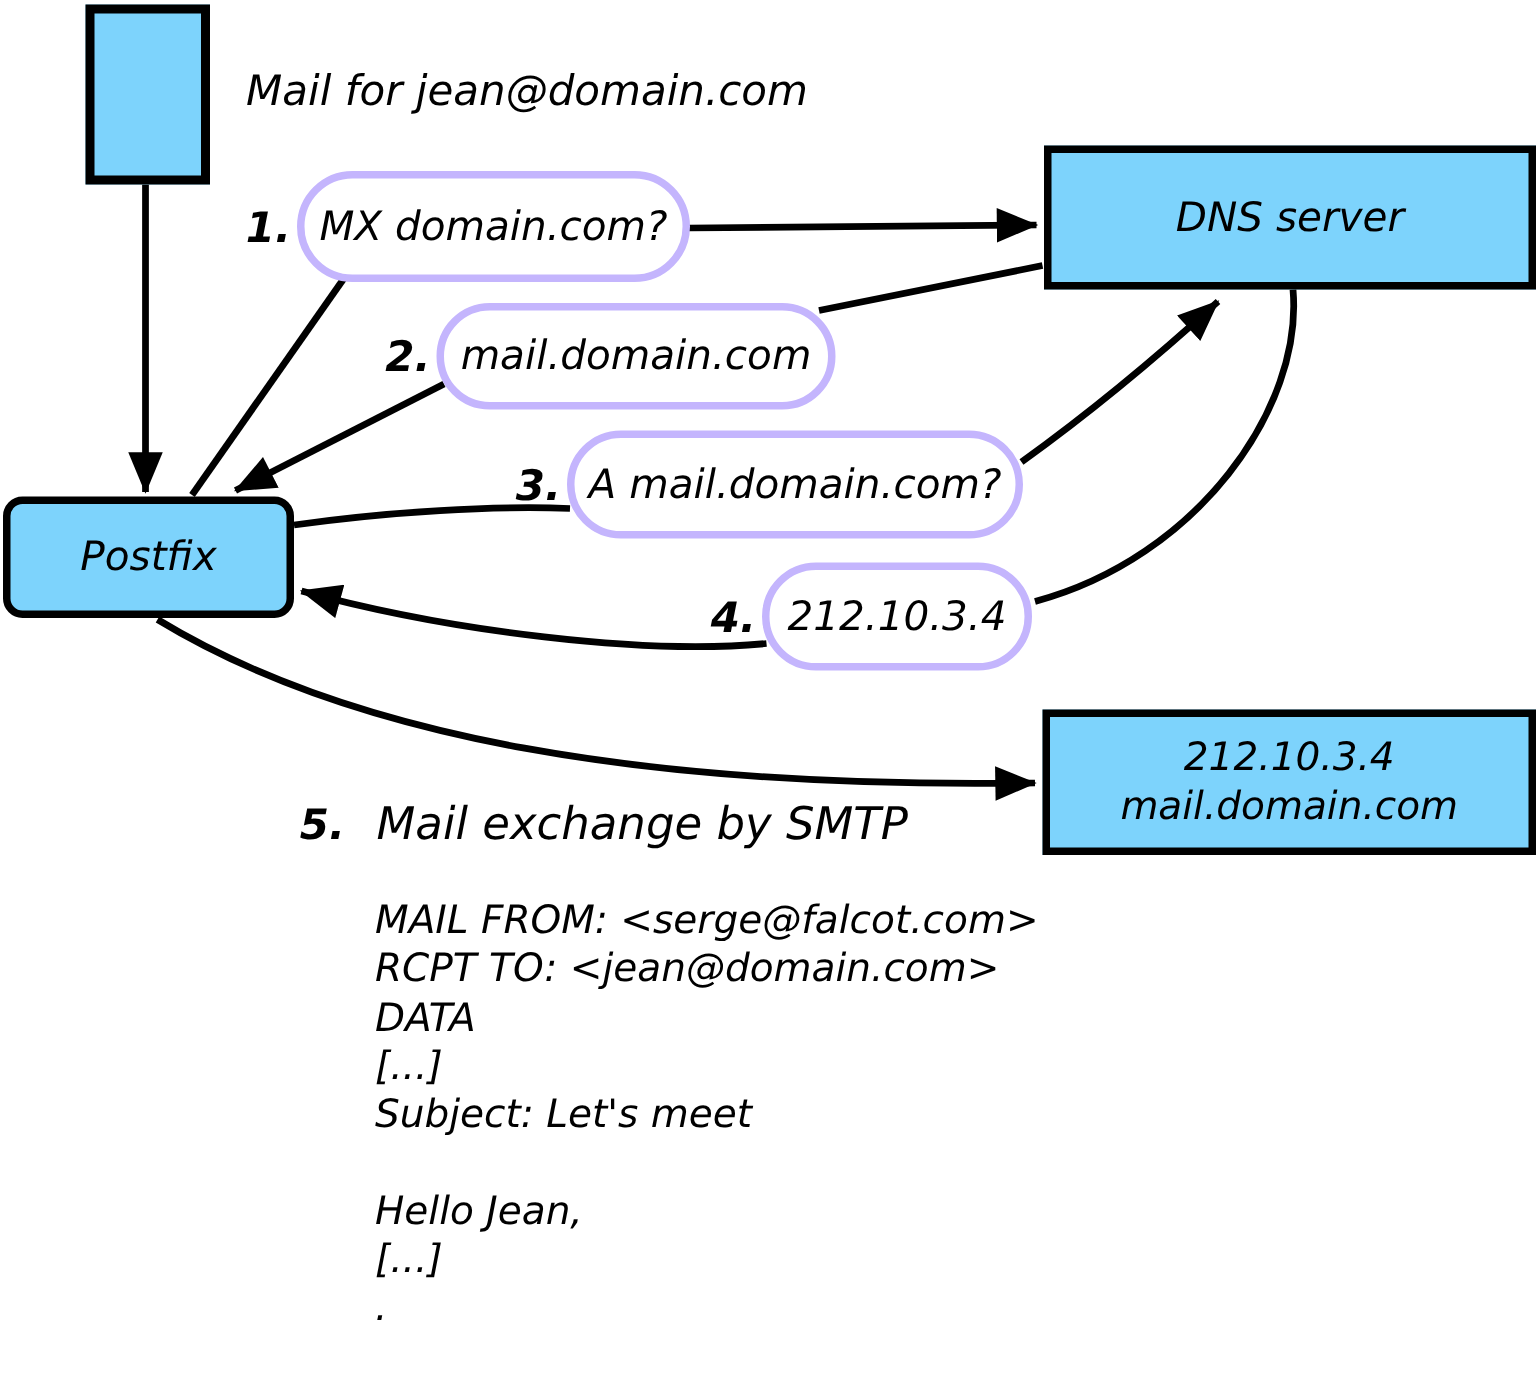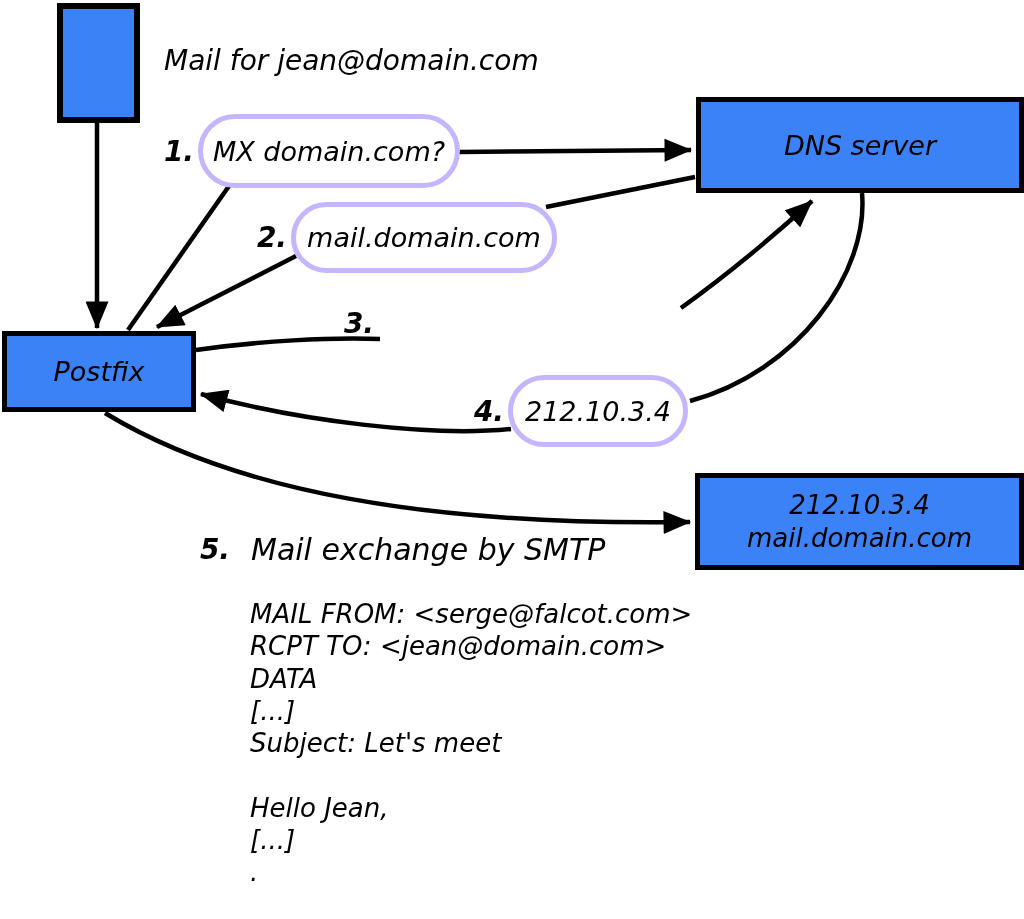--- a/index.html
+++ b/index.html
@@ -8,33 +8,33 @@
     width:1024px;height:919px;
     background:#fff;
     overflow:hidden;
     font-family:"DejaVu Sans", sans-serif;
     color:#000;
     font-style:italic;
   }
   #wires{position:absolute;left:0;top:0;width:1024px;height:919px;z-index:0;}
   .node{
     position:absolute;
-    background:#3b82f6;
+    background:#7dd3fc;
     border:5px solid #000;
     box-sizing:border-box;
     display:flex;align-items:center;justify-content:center;
     z-index:2;
     font-size:27px;
     white-space:nowrap;
   }
   .envelope{
     left:57px;top:3px;width:83px;height:120px;
     border-width:6px;
   }
-  .postfix{left:2px;top:331px;width:194px;height:81px;}
+  .postfix{left:2px;top:331px;width:194px;height:81px;border-radius:13px;}
   .dns{left:696px;top:97px;width:328px;height:96px;}
   .mailserver{
     left:695px;top:473px;width:329px;height:97px;
     flex-direction:column;line-height:33px;font-size:26px;
   }
   .bubble{
     position:absolute;
     background:#fff;
     border:5px solid #c4b5fd;
     box-sizing:border-box;
@@ -123,20 +123,23 @@
   <div class="bubble bubble1">
     <span>MX domain.com?</span>
   </div>
 
   <div class="stepnum num2">2.</div>
   <div class="bubble bubble2">
     <span>mail.domain.com</span>
   </div>
 
   <div class="stepnum num3">3.</div>
+  <div class="bubble bubble3">
+    <span>A mail.domain.com?</span>
+  </div>
 
   <div class="stepnum num4">4.</div>
   <div class="bubble bubble4">
     <span>212.10.3.4</span>
   </div>
 
   <div class="stepnum num5">5.</div>
   <div class="step5-label">Mail exchange by SMTP</div>
 
   <div class="smtp-block">

